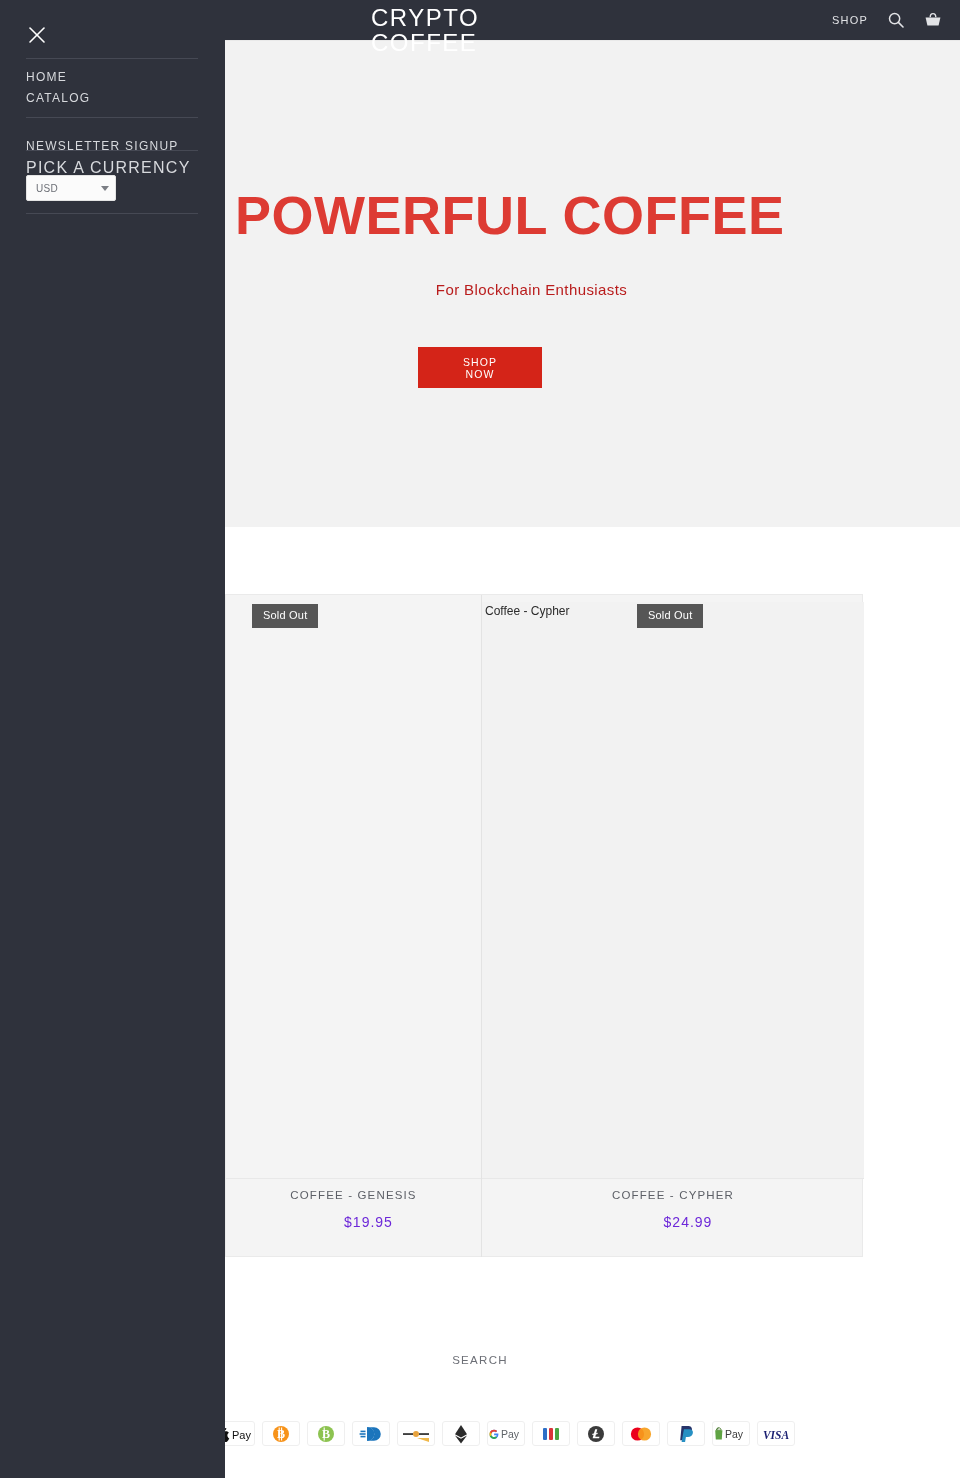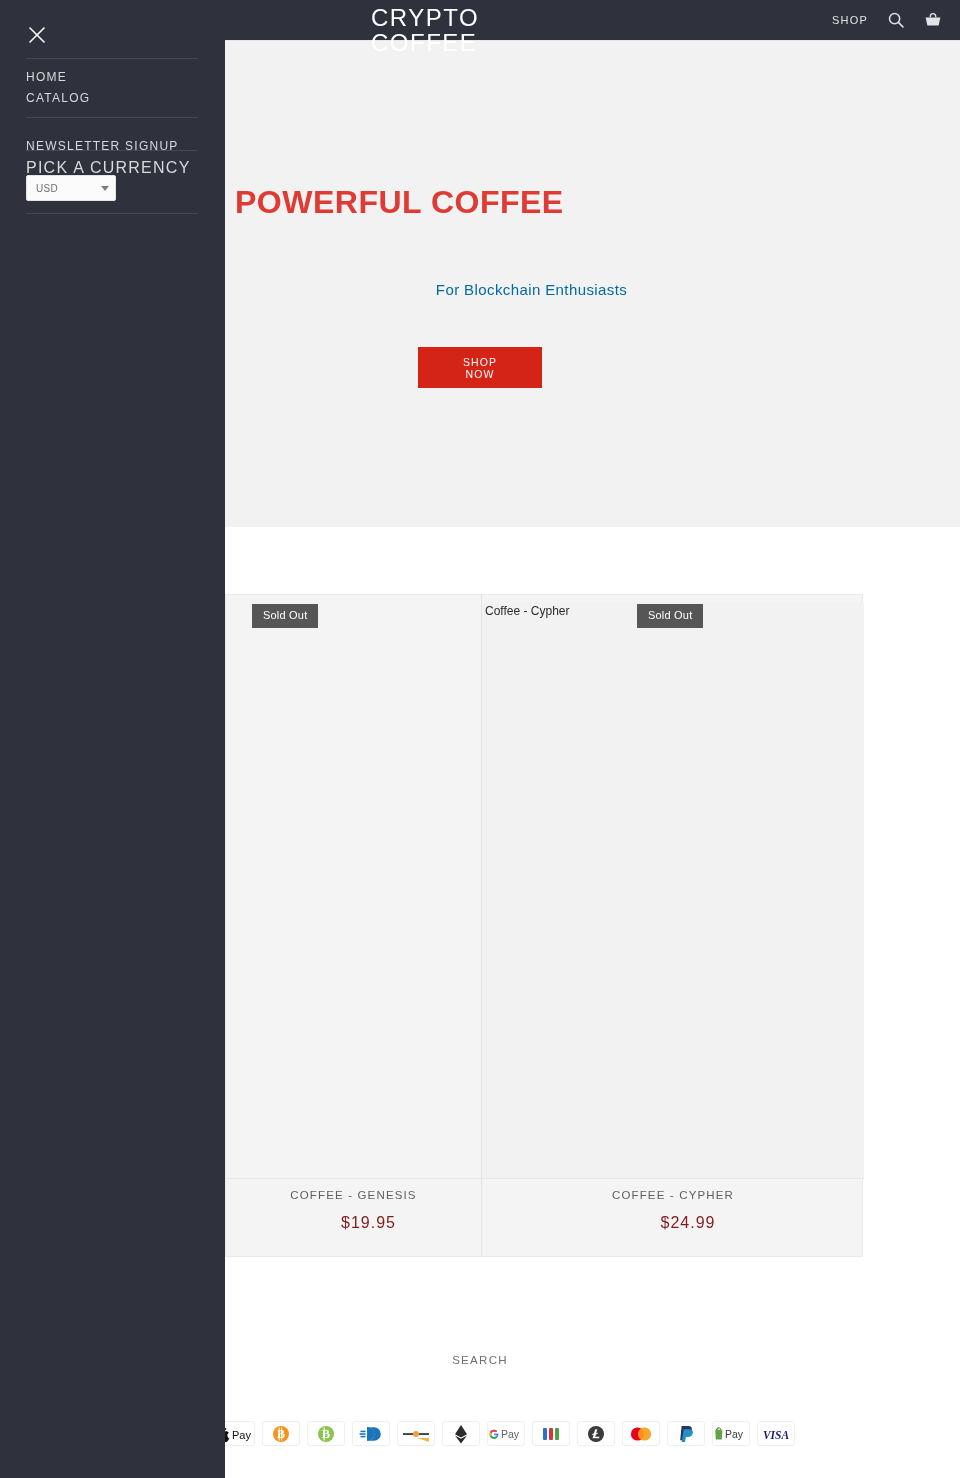--- a/index.html
+++ b/index.html
@@ -110,30 +110,30 @@
     position: absolute; left: 225px; top: 40px;
     width: 735px; height: 487px;
     background: #f2f2f2;
     border-top: 1px solid #e9e9e9;
     overflow: hidden;
     z-index: 10;
   }
   .hero-title {
     position: absolute; left: 10px; top: 143px;
     color: #dd3b33;
-    font-size: 32px;
+    font-size: 54px;
     font-weight: bold;
     letter-spacing: 0.5px;
     white-space: nowrap;
   }
   .hero-sub {
     position: absolute; left: 0; top: 240px;
     width: 613px;
     text-align: center;
-    color: #0369a1;
+    color: #b91c1c;
     font-size: 15px;
     letter-spacing: 0.4px;
   }
   .hero-btn {
     position: absolute; left: 193px; top: 306px;
     width: 124px; height: 41px;
     background: #d42418;
     color: #ffffff;
     font-size: 10.5px;
     letter-spacing: 1.1px;
@@ -194,22 +194,22 @@
     padding-top: 17px;
   }
   .ptitle {
     color: #5c5f66;
     font-size: 11.5px;
     letter-spacing: 1.15px;
     text-transform: uppercase;
   }
   .pprice {
     margin-top: 13px;
-    color: #7f1d1d;
-    font-size: 16px;
+    color: #6d28d9;
+    font-size: 14px;
     letter-spacing: 1px;
     margin-left: 30px;
   }
 
   
   .footer {
     position: absolute; left: 225px; top: 1257px;
     width: 735px; height: 221px;
     background: #ffffff;
     z-index: 10;

